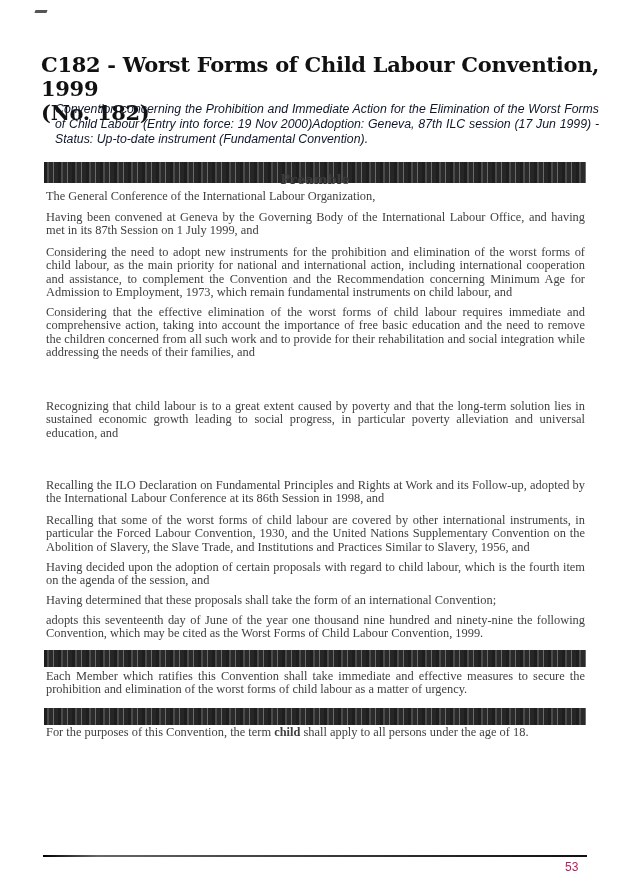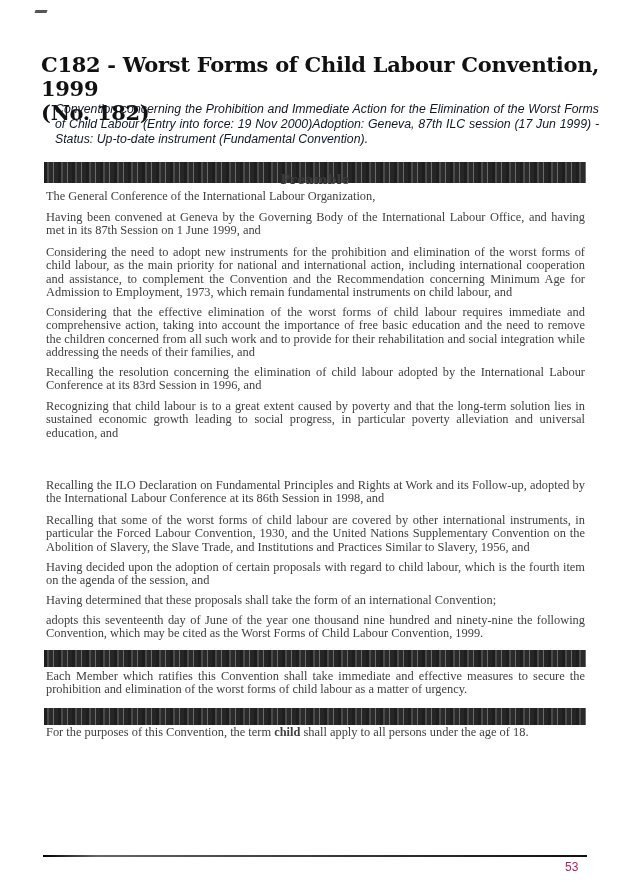--- a/index.html
+++ b/index.html
@@ -32,24 +32,23 @@
     <div>(No. 182)</div>
   </div>
 
   <div class="subtitle">Convention concerning the Prohibition and Immediate Action for the Elimination of the Worst Forms of Child Labour (Entry into force: 19 Nov 2000)Adoption: Geneva, 87th ILC session (17 Jun 1999) - Status: Up-to-date instrument (Fundamental Convention).</div>
 
   <div class="bar bar1">
     <div class="bar-label">Preamble</div>
   </div>
 
   <div class="para" style="top:190px;">The General Conference of the International Labour Organization,</div>
-  <div class="para" style="top:211px;">Having been convened at Geneva by the Governing Body of the International Labour Office, and having met in its 87th Session on 1 June 1999, and</div>
+  <div class="para" style="top:211px;">Having been convened at Geneva by the Governing Body of the International Labour Office, and having met in its 87th Session on 1 July 1999, and</div>
   <div class="para" style="top:246px;">Considering the need to adopt new instruments for the prohibition and elimination of the worst forms of child labour, as the main priority for national and international action, including international cooperation and assistance, to complement the Convention and the Recommendation concerning Minimum Age for Admission to Employment, 1973, which remain fundamental instruments on child labour, and</div>
   <div class="para" style="top:306px;">Considering that the effective elimination of the worst forms of child labour requires immediate and comprehensive action, taking into account the importance of free basic education and the need to remove the children concerned from all such work and to provide for their rehabilitation and social integration while addressing the needs of their families, and</div>
-  <div class="para" style="top:366px;">Recalling the resolution concerning the elimination of child labour adopted by the International Labour Conference at its 83rd Session in 1996, and</div>
   <div class="para" style="top:400px;">Recognizing that child labour is to a great extent caused by poverty and that the long-term solution lies in sustained economic growth leading to social progress, in particular poverty alleviation and universal education, and</div>
   <div class="para" style="top:479px;">Recalling the ILO Declaration on Fundamental Principles and Rights at Work and its Follow-up, adopted by the International Labour Conference at its 86th Session in 1998, and</div>
   <div class="para" style="top:514px;">Recalling that some of the worst forms of child labour are covered by other international instruments, in particular the Forced Labour Convention, 1930, and the United Nations Supplementary Convention on the Abolition of Slavery, the Slave Trade, and Institutions and Practices Similar to Slavery, 1956, and</div>
   <div class="para" style="top:594px;">Having determined that these proposals shall take the form of an international Convention;</div>
   <div class="para" style="top:561px;">Having decided upon the adoption of certain proposals with regard to child labour, which is the fourth item on the agenda of the session, and</div>
   <div class="para" style="top:614px;">adopts this seventeenth day of June of the year one thousand nine hundred and ninety-nine the following Convention, which may be cited as the Worst Forms of Child Labour Convention, 1999.</div>
 
   <div class="bar bar2">
     <div class="bar-label"></div>
   </div>

